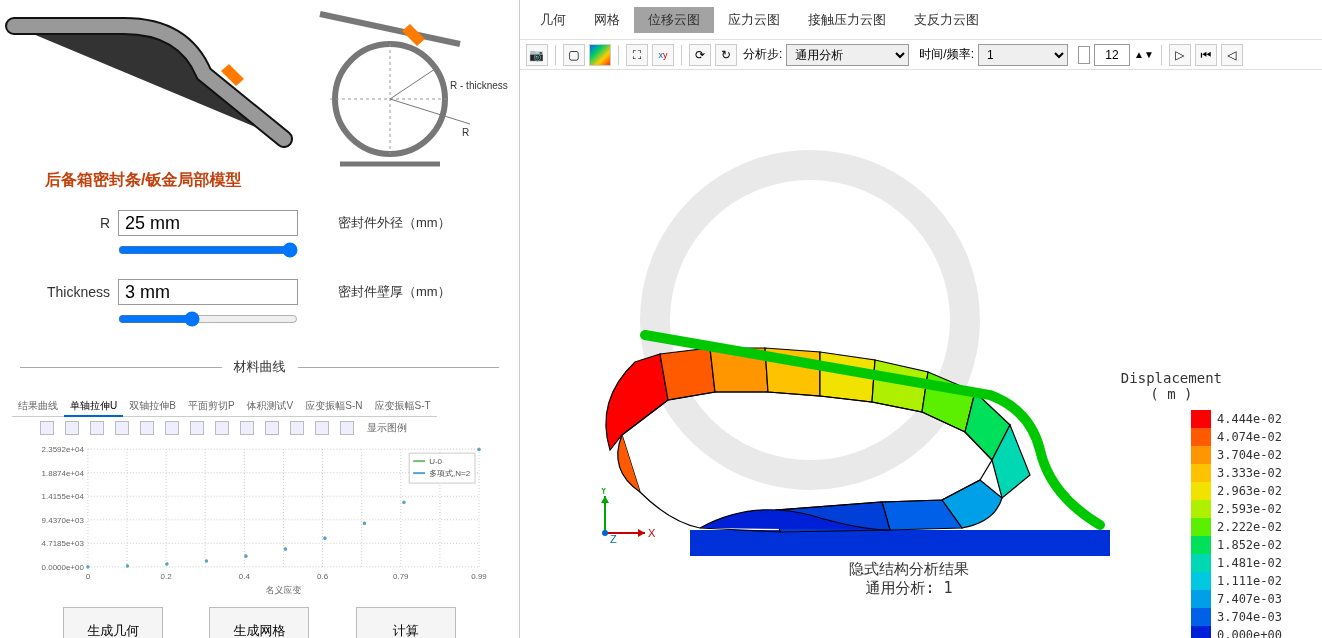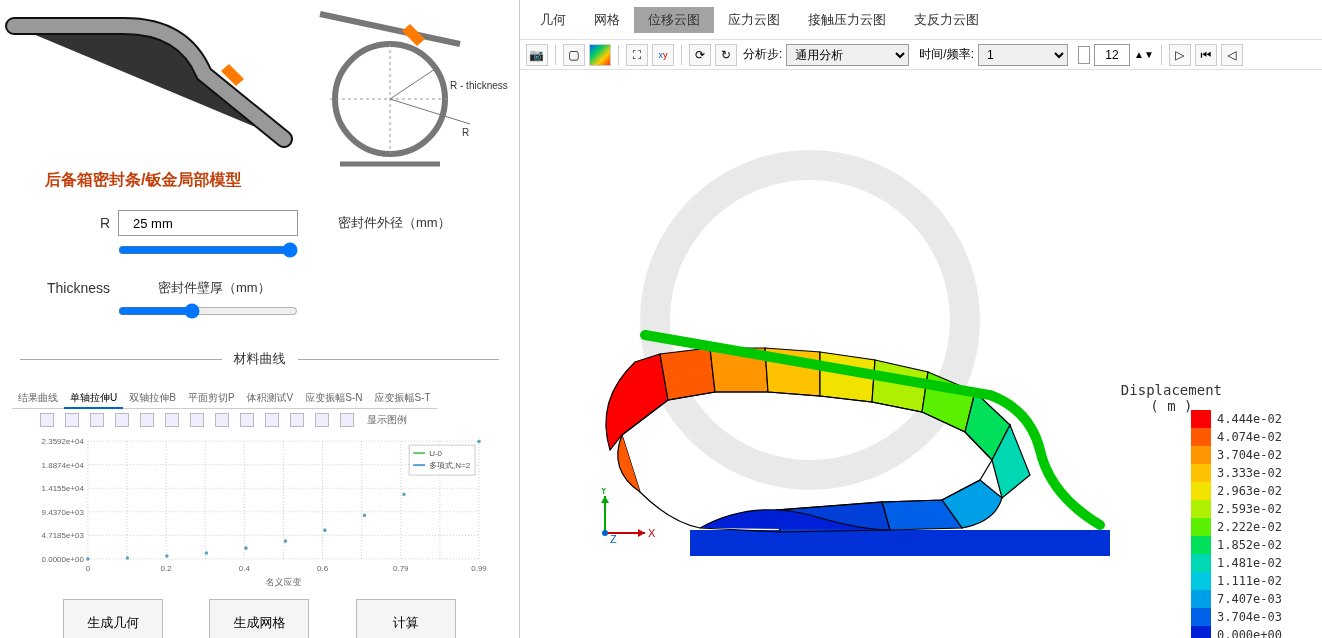--- a/index.html
+++ b/index.html
@@ -8,21 +8,21 @@
 .right-panel { flex: 1; height: 638px; display: flex; flex-direction: column; }
 
 
 .illustration-area { height: 190px; position: relative; }
 .model-title { position: absolute; left: 35px; top: 170px; font-size: 16px; font-weight: bold; color: #c2410c; margin-left: 10px; }
 
 
 .param-area { padding: 10px 30px; }
 .param-row { display: flex; align-items: center; margin-top: 10px; }
 .param-label { width: 80px; text-align: right; font-size: 14px; color: #333; margin-right: 8px; }
-.param-input { width: 180px; height: 26px; border: 1px solid #999; padding: 2px 14px; font-size: 13px; }
+.param-input { width: 180px; height: 26px; border: 1px solid #999; padding: 2px 6px; font-size: 18px; }
 .param-unit { margin-left: 40px; font-size: 13px; color: #333; }
 .slider-wrap { margin-left: 88px; margin-top: 6px; width: 180px; }
 input[type=range] { width: 100%; }
 
 
 .section-title { display: flex; align-items: center; margin: 18px 20px 21px; font-size: 13px; color: #333; }
 .section-title::before, .section-title::after { content: ""; flex: 1; border-top: 1px solid #aaa; }
 .section-title span { padding: 0 12px; }
 
 
@@ -50,21 +50,21 @@
 
 .rtoolbar { display: flex; height: 30px; align-items: center; border-bottom: 1px solid #e0e0e0; padding: 0 6px; gap: 4px; font-size: 12px; }
 .ricon { width: 22px; height: 22px; border: 1px solid #ccc; background: #f8f8f8; display: flex; align-items: center; justify-content: center; }
 .rsep { width: 1px; height: 20px; background: #ccc; margin: 0 3px; }
 .rselect { height: 22px; border: 1px solid #999; font-size: 12px; padding: 0 4px; }
 
 
 .viewport { flex: 1; position: relative; background: #fff; overflow: hidden; }
 .axis-triad { position: absolute; left: 70px; bottom: 90px; }
 .result-title { position: absolute; bottom: 40px; left: 50%; transform: translateX(-60%); text-align: center; font-size: 15px; color: #333; font-family: monospace; }
-.legend-title { position: absolute; right: 100px; top: 312px; text-align: center; font-size: 14px; font-family: monospace; color: #333; }
+.legend-title { position: absolute; right: 100px; top: 300px; text-align: center; font-size: 14px; font-family: monospace; color: #333; }
 .color-legend { position: absolute; right: 40px; top: 340px; display: flex; }
 .legend-bar { width: 20px; display: flex; flex-direction: column; }
 .legend-seg { flex: 1; }
 .legend-labels { margin-left: 6px; font-family: monospace; font-size: 12px; color: #333; line-height: 18px; }
 
 
 .ghost-ring { position: absolute; left: 120px; top: 80px; width: 340px; height: 340px; border-radius: 50%; border: 30px solid #e9e9e9; }
 
 </style>
 </head>
@@ -101,20 +101,21 @@
 
     <div class="param-row">
       <div class="param-label">R</div>
       <input class="param-input" value="25 mm" style="">
       <div class="param-unit">密封件外径（mm）</div>
     </div>
     <div class="slider-wrap"><input type="range" min="0" max="100" value="100" style=""></div>
 
     <div class="param-row" style="margin-top:18px">
       <div class="param-label">Thickness</div>
+      <input class="param-input" value="3 mm" style="">
       <div class="param-unit">密封件壁厚（mm）</div>
     </div>
     <div class="slider-wrap"><input type="range" min="0" max="100" value="40" style=""></div>
   </div>
 
   <div class="section-title">
       <span>材料曲线</span>
     </div>
 
   <div class="curve-tabs" id="curve-tabs">
@@ -284,20 +285,24 @@
       <line x1="15" y1="45" x2="55" y2="45" stroke="#c00" stroke-width="2"></line>
         <polygon points="55,45 48,41 48,49" fill="#c00"></polygon>
       <line x1="15" y1="45" x2="15" y2="8" stroke="#0a0" stroke-width="2"></line>
         <polygon points="15,8 11,15 19,15" fill="#0a0"></polygon>
       <circle cx="15" cy="45" r="3" fill="#06c"></circle>
       <text x="58" y="49" font-size="11" fill="#c00">X</text>
       <text x="10" y="6" font-size="11" fill="#0a0">Y</text>
       <text x="20" y="55" font-size="11" fill="#06c">Z</text>
     </svg>
 
+    <div class="result-title">
+      <div>隐式结构分析结果</div>
+      <div>通用分析: 1</div>
+    </div>
 
     <div class="legend-title">
       <div>Displacement</div>
       <div>( m )</div>
     </div>
 
     <div class="color-legend">
       <div class="legend-bar" id="legend-bar" style="height:234px">
           <div class="legend-seg" style="background: rgb(255, 0, 0);"></div>
           <div class="legend-seg" style="background: rgb(255, 90, 0);"></div>

